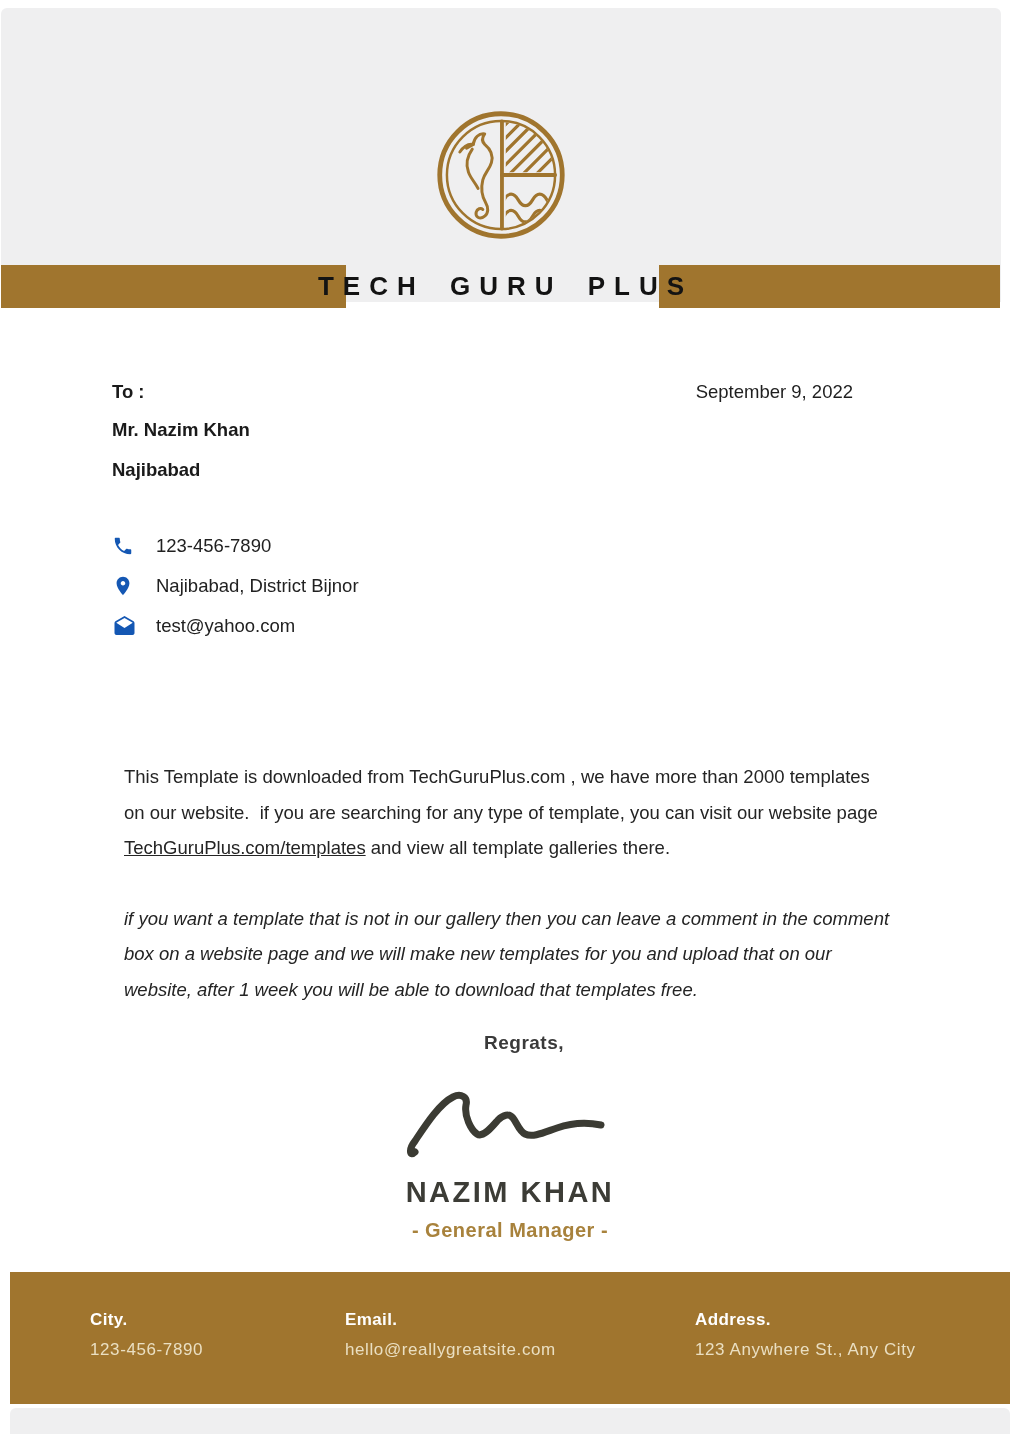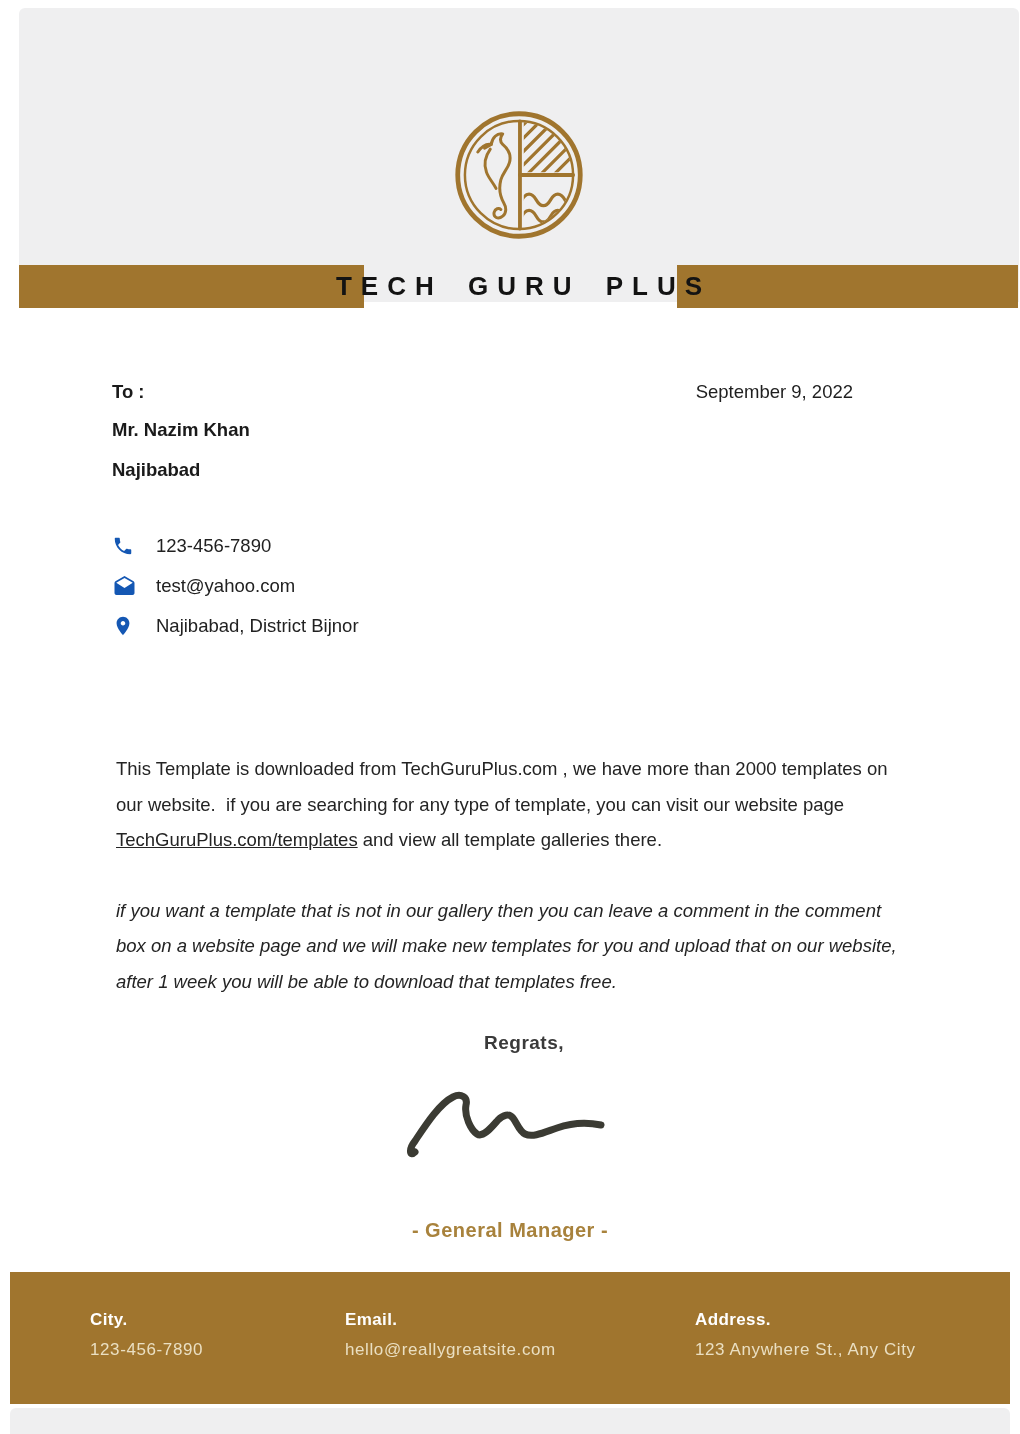--- a/index.html
+++ b/index.html
@@ -8,21 +8,21 @@
   .page {
     position: relative;
     width: 1020px;
     height: 1434px;
     background: #ffffff;
     overflow: hidden;
   }
   
   .header-panel {
     position: absolute;
-    left: 19px; top: 8px;
+    left: 1px; top: 8px;
     width: 1000px; height: 294px;
     background: #efeff0;
     border-radius: 6px 6px 0 0;
   }
   .logo {
     position: absolute;
     left: 50%; top: 100px;
     transform: translateX(-50%);
   }
   .banner-bar {
@@ -69,21 +69,21 @@
   .crow .ctext { font-size: 18.5px; color: #212121; }
   
   .letter-body {
     position: absolute;
     left: 112px; top: 747px;
     width: 795px;
     font-size: 18.5px;
     line-height: 35.5px;
     color: #242424;
   }
-  .letter-body p { margin: 4px; white-space: pre-wrap; }
+  .letter-body p { margin: 12px; white-space: pre-wrap; }
   .letter-body p + p { margin-top: 35px; font-style: italic; }
   .tpl-link {
     color: #242424;
     text-decoration: underline;
     cursor: pointer;
   }
   
   .closing {
     position: absolute;
     top: 1032px; left: 0; width: 100%;
@@ -210,47 +210,48 @@
     <div class="crow">
       <span class="icon-cell">
         <svg width="22" height="22" viewBox="0 0 24 24" fill="#1457b3">
           <path d="M6.62 10.79c1.44 2.83 3.76 5.14 6.59 6.59l2.2-2.21c.27-.27.67-.36 1.02-.24 1.12.37 2.33.57 3.57.57.55 0 1 .45 1 1V20c0 .55-.45 1-1 1-9.39 0-17-7.61-17-17 0-.55.45-1 1-1h3.5c.55 0 1 .45 1 1 0 1.25.2 2.45.57 3.57.11.35.03.74-.25 1.02l-2.2 2.2z"></path>
         </svg>
       </span>
       <span class="ctext">123-456-7890</span>
     </div>
     <div class="crow">
       <span class="icon-cell">
+        <svg width="22" height="28" viewBox="0 0 24 24" fill="#1457b3">
+          <path d="M12 2C8.13 2 5 5.13 5 9c0 5.25 7 13 7 13s7-7.75 7-13c0-3.87-3.13-7-7-7zm0 9.5c-1.38 0-2.5-1.12-2.5-2.5s1.12-2.5 2.5-2.5 2.5 1.12 2.5 2.5-1.12 2.5-2.5 2.5z"></path>
+        </svg>
+      </span>
+      <span class="ctext">Najibabad, District Bijnor</span>
+    </div>
+    <div class="crow">
+      <span class="icon-cell">
         <svg width="25" height="22" viewBox="0 0 24 22" fill="#1457b3">
           <path d="M21.99 8c0-.72-.37-1.35-.94-1.7L12 1 2.95 6.3C2.38 6.65 2 7.28 2 8v10c0 1.1.9 2 2 2h16c1.1 0 2-.9 2-2l-.01-10zM12 13L3.74 7.84 12 3l8.26 4.84L12 13z"></path>
         </svg>
       </span>
       <span class="ctext">test@yahoo.com</span>
     </div>
-    <div class="crow">
-      <span class="icon-cell">
-        <svg width="22" height="28" viewBox="0 0 24 24" fill="#1457b3">
-          <path d="M12 2C8.13 2 5 5.13 5 9c0 5.25 7 13 7 13s7-7.75 7-13c0-3.87-3.13-7-7-7zm0 9.5c-1.38 0-2.5-1.12-2.5-2.5s1.12-2.5 2.5-2.5 2.5 1.12 2.5 2.5-1.12 2.5-2.5 2.5z"></path>
-        </svg>
-      </span>
-      <span class="ctext">Najibabad, District Bijnor</span>
-    </div>
   </div>
 
   <div class="letter-body">
     <p><span>This Template is downloaded from TechGuruPlus.com , we have more than 2000 templates on our website.  if you are searching for any type of template, you can visit our website page </span><a class="tpl-link">TechGuruPlus.com/templates</a><span> and view all template galleries there.</span></p>
     <p>if you want a template that is not in our gallery then you can leave a comment in the comment box on a website page and we will make new templates for you and upload that on our website, after 1 week you will be able to download that templates free.</p>
   </div>
 
   <div class="closing">Regrats,</div>
 
   <svg class="sig-svg" width="230" height="82" viewBox="0 0 230 82">
     <path d="M20 74 C15 79 13 72 20 63 C30 48 44 26 58 19 C66 15 73 19 71 27 C69 38 76 52 82 56 C88 60 96 50 103 42 C108 37 114 35 118 40 C122 45 124 53 130 56 C138 60 150 54 162 50 C176 45 192 44 206 47" fill="none" stroke="#3b3b33" stroke-width="7" stroke-linecap="round" stroke-linejoin="round"></path>
   </svg>
 
+  <div class="sig-name">NAZIM KHAN</div>
   <div class="sig-title">- General Manager -</div>
 
   <div class="footer">
     <div class="fcol fcol-phone">
       <div class="flabel">City.</div>
       <div class="fvalue">123-456-7890</div>
     </div>
     <div class="fcol fcol-email">
       <div class="flabel">Email.</div>
       <div class="fvalue">hello@reallygreatsite.com</div>

